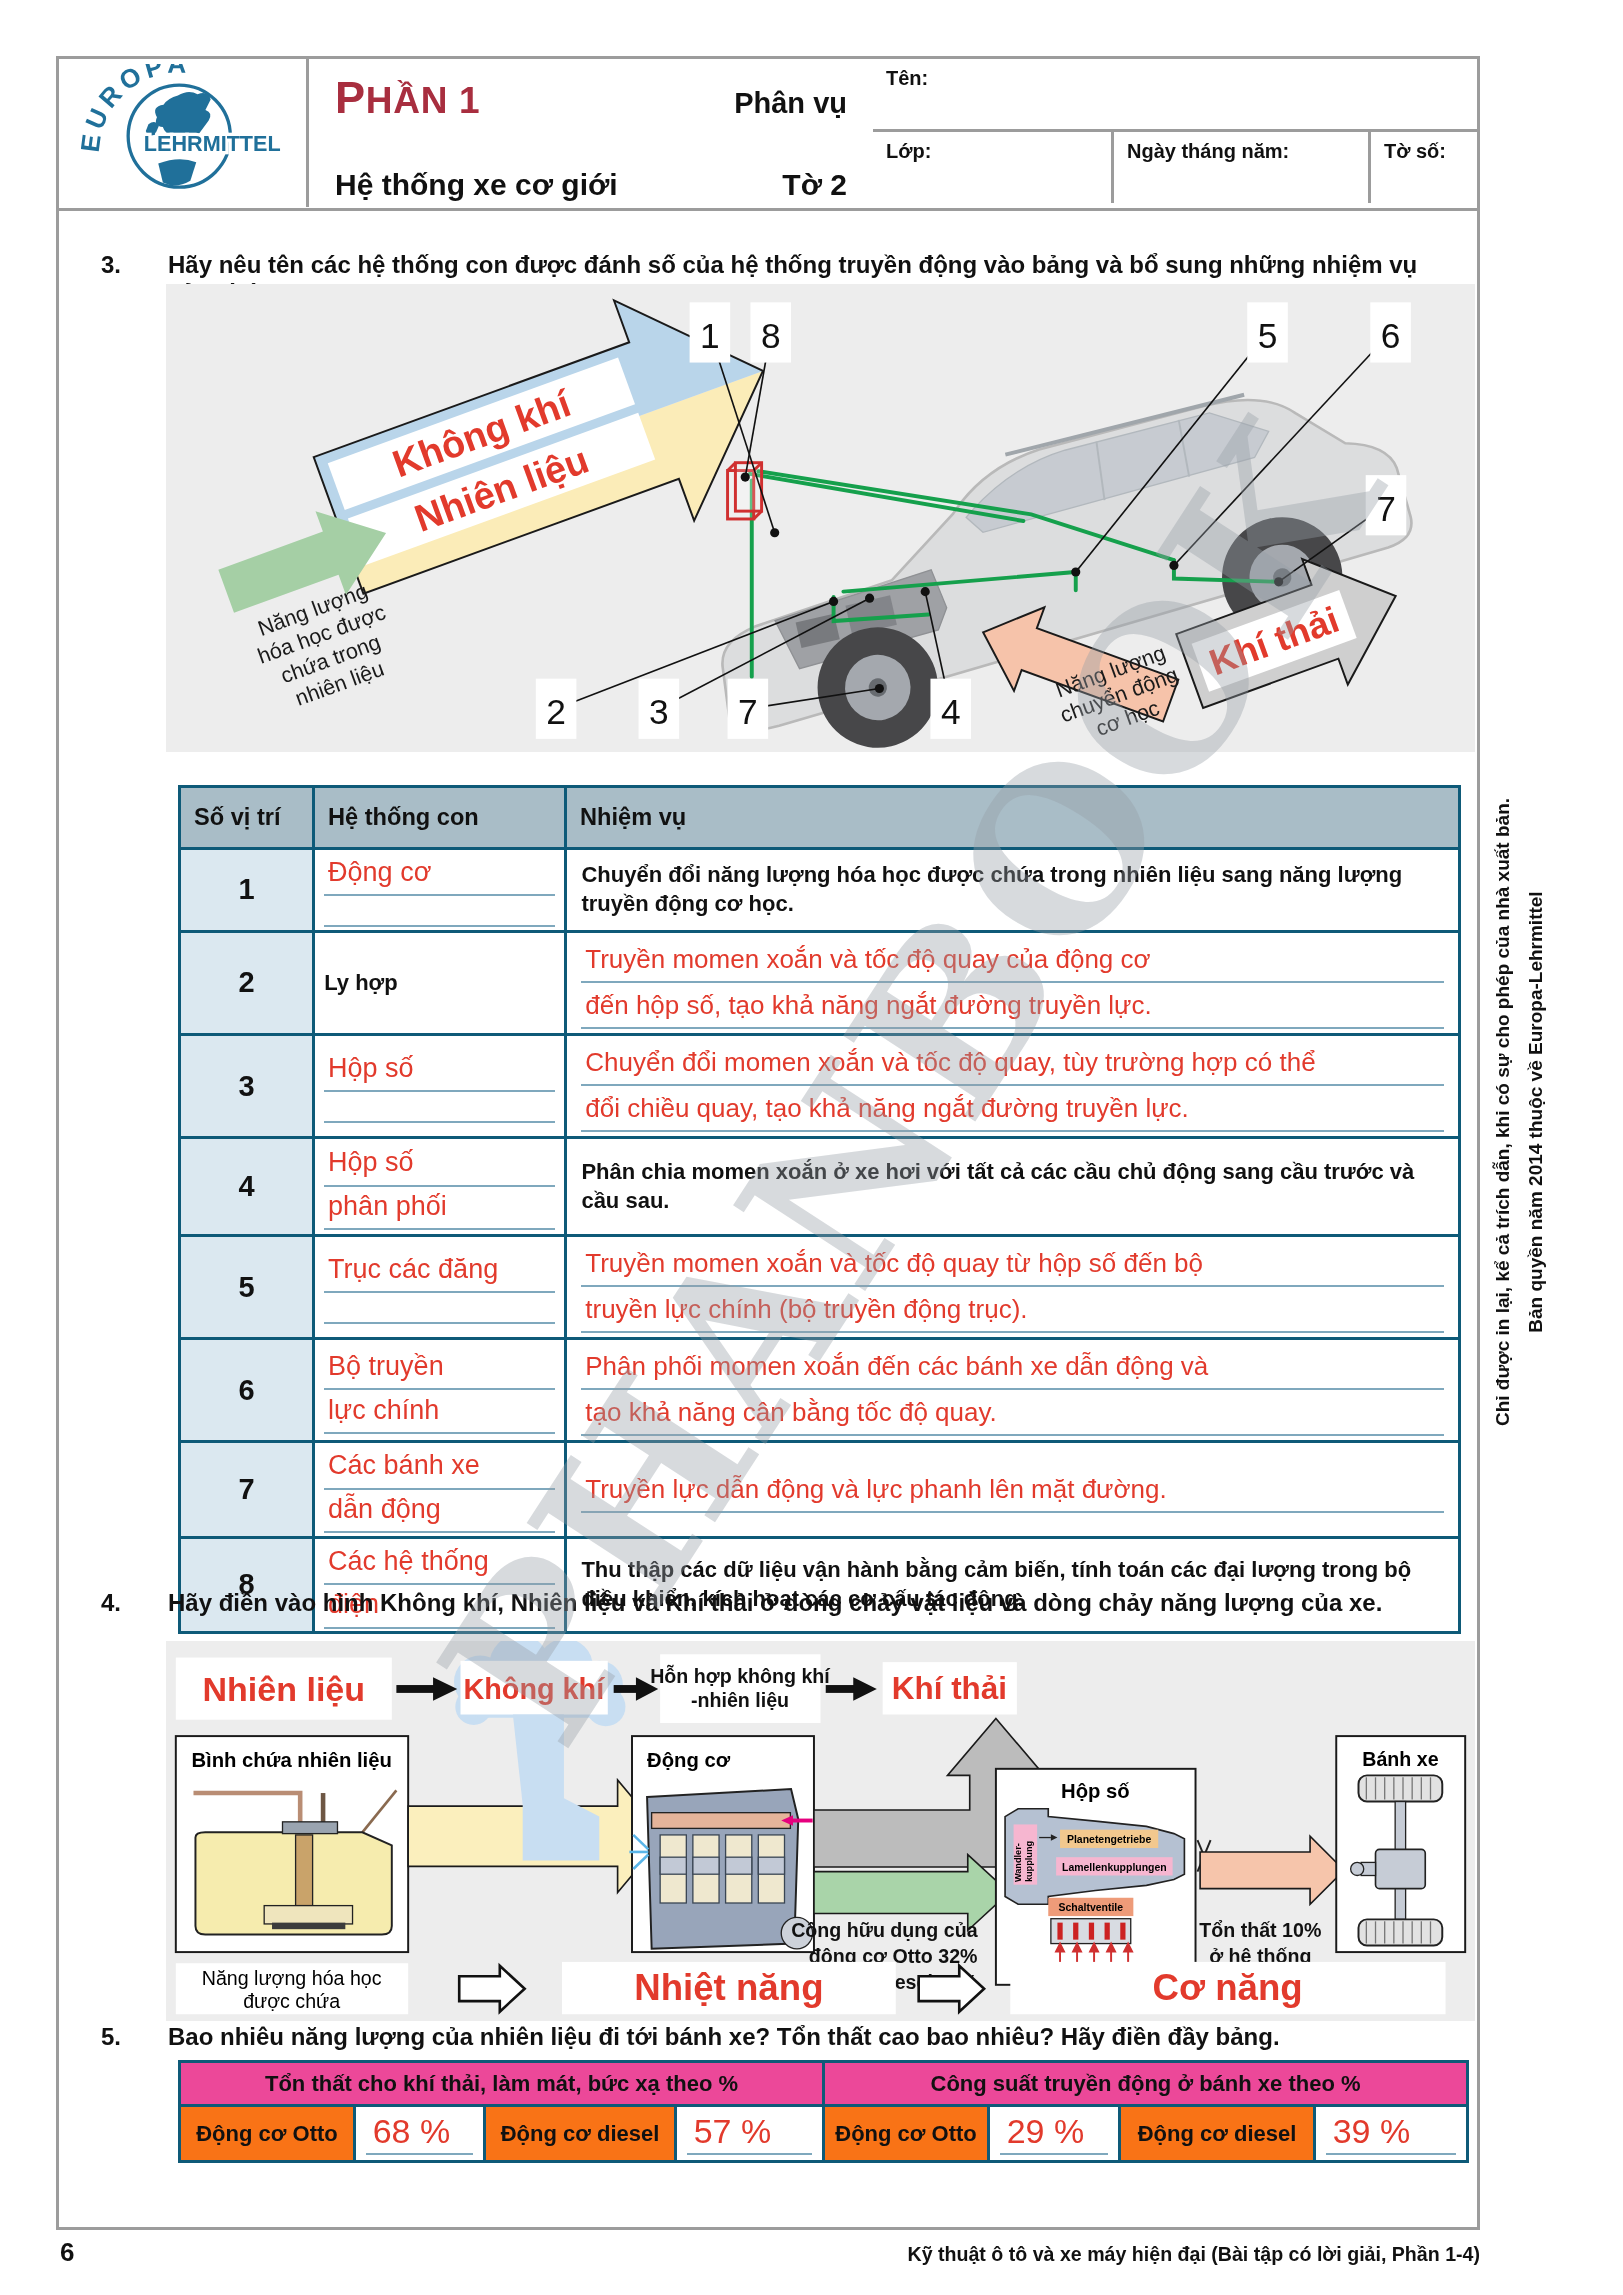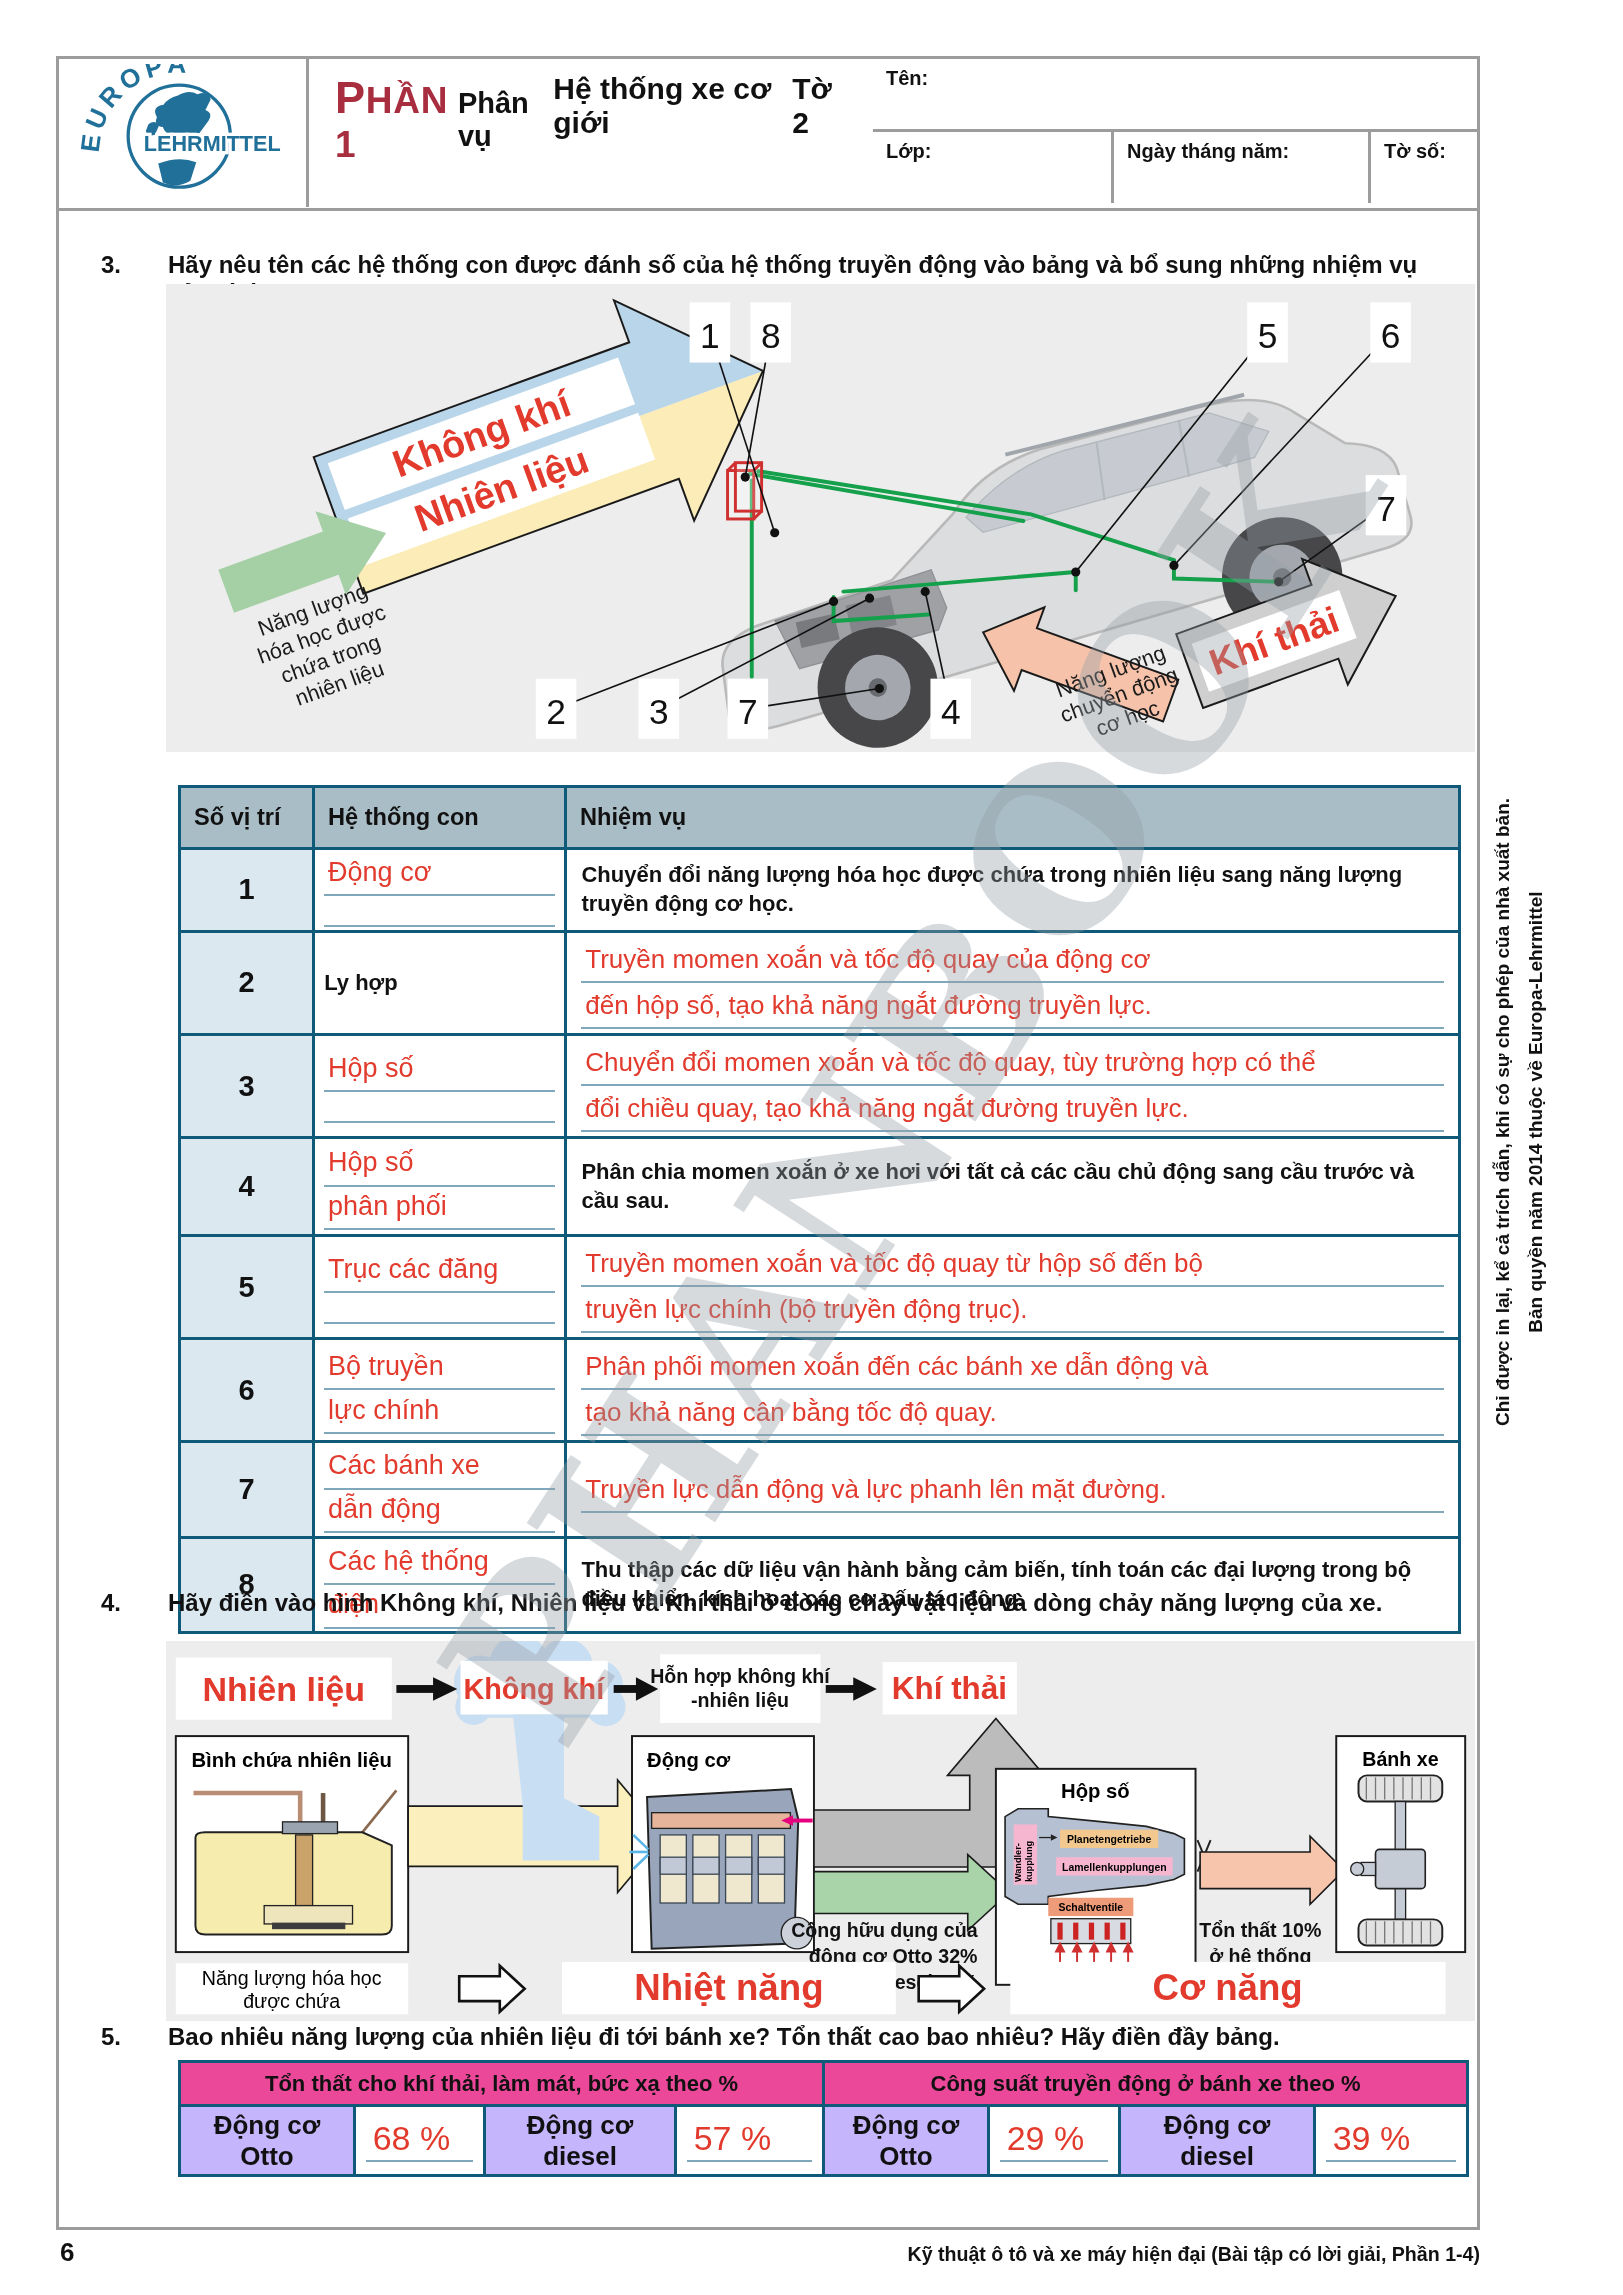--- a/index.html
+++ b/index.html
@@ -5,21 +5,21 @@
   html,body{margin:0;padding:0;background:#fff;}
   .page{position:relative;width:1623px;height:2295px;background:#fff;overflow:hidden;
         font-family:"Liberation Sans",sans-serif;color:#111;}
   .frame{position:absolute;left:56px;top:56px;width:1424px;height:2174px;
          border:3.3px solid #9c9c9c;box-sizing:border-box;}
   
   .header{position:absolute;left:0;top:0;width:100%;height:152px;border-bottom:3.9px solid #9c9c9c;box-sizing:border-box;}
   .logo-cell{position:absolute;left:0;top:0;width:250px;height:148px;border-right:3.9px solid #9c9c9c;
              display:flex;align-items:center;justify-content:center;box-sizing:border-box;}
   .title-cell{position:absolute;left:254px;top:0;width:556px;height:156px;padding:13px 22px;box-sizing:border-box;
-              display:flex;justify-content:space-between;}
+              display:flex;flex-direction:column;justify-content:space-between;}
   .t-row{display:flex;justify-content:space-between;align-items:baseline;}
   .part-title{font-size:37px;font-weight:bold;color:#a82e3f;letter-spacing:0.7px;}
   .part-title::first-letter{font-size:1.22em;}
   .service{font-size:29px;font-weight:bold;}
   .subject{font-size:30px;font-weight:bold;}
   .sheet{font-size:30px;font-weight:bold;}
   .fields-cell{position:absolute;left:814px;top:0;right:0;height:120px;box-sizing:border-box;}
   .f-name{height:73px;border-bottom:3.9px solid #9c9c9c;padding:7.9px 13px;font-weight:bold;font-size:20px;box-sizing:border-box;}
   .f-bottom{display:flex;height:71px;justify-content:flex-end;}
   .f-cell{padding:7.9px 13px;font-weight:bold;font-size:20px;box-sizing:border-box;}
@@ -43,21 +43,21 @@
   td.task-cell{padding:3.9px 14.4px;}
   .rule{border-bottom:2px solid #7fa8bd;}
   .hand{color:#e23a2c;font-size:27px;font-weight:500;line-height:1.35;padding:1.3px 3.9px 3.9px;}
   .task-cell .hand{font-size:26px;margin-top:3.9px;}
   .print{font-weight:bold;font-size:22px;line-height:1.3;}
   .blank-line{height:29px;}
   
   #q5-table{left:107px;top:2001px;width:1288px;}
   #q5-table th{background:#ec4899;font-size:22px;font-weight:bold;text-align:center;height:44px;padding:3.9px;}
   #q5-table td{height:56px;}
-  td.q5-label{background:#c4b5fd;font-size:26px;font-weight:bold;text-align:center;padding:2.6px 6.5px;}
+  td.q5-label{background:#f97316;font-size:22px;font-weight:bold;text-align:center;padding:2.6px 6.5px;}
   td.q5-value{background:#fff;}
   .q5-val{display:block;margin:0 9.2px;padding:0 0 1.3px 6.5px;border-bottom:2.6px solid #7fa8bd;
           color:#e23a2c;font-size:34px;font-weight:500;}
   
   .footer-page{position:absolute;left:60px;top:2237px;font-size:26px;font-weight:bold;}
   .footer-src{position:absolute;right:143px;top:2243px;font-size:19.6px;font-weight:bold;}
   .copyright{position:absolute;left:1519px;top:1112px;transform:translate(-50%,-50%) rotate(-90deg);
              text-align:center;font-size:19px;font-weight:bold;white-space:nowrap;line-height:1.75;}
   .watermark{position:absolute;left:216px;top:1067px;width:1243px;text-align:center;
              transform:rotate(-57deg);font-family:"DejaVu Serif",serif;font-weight:bold;

